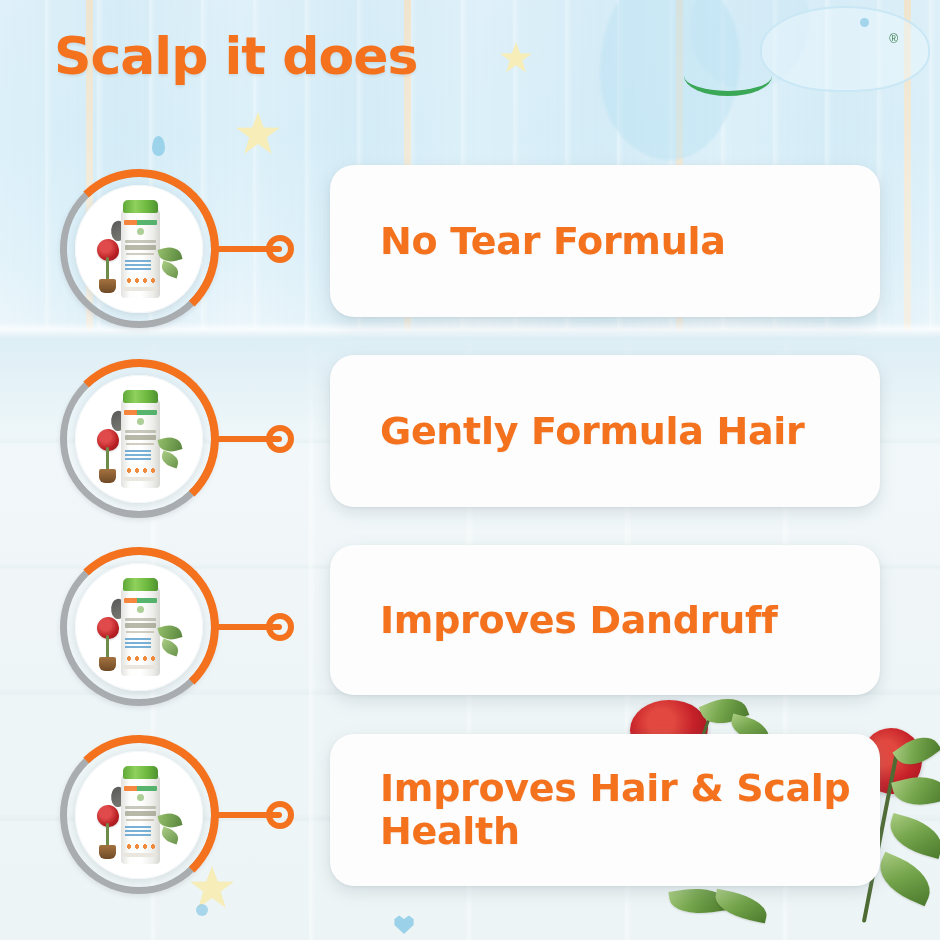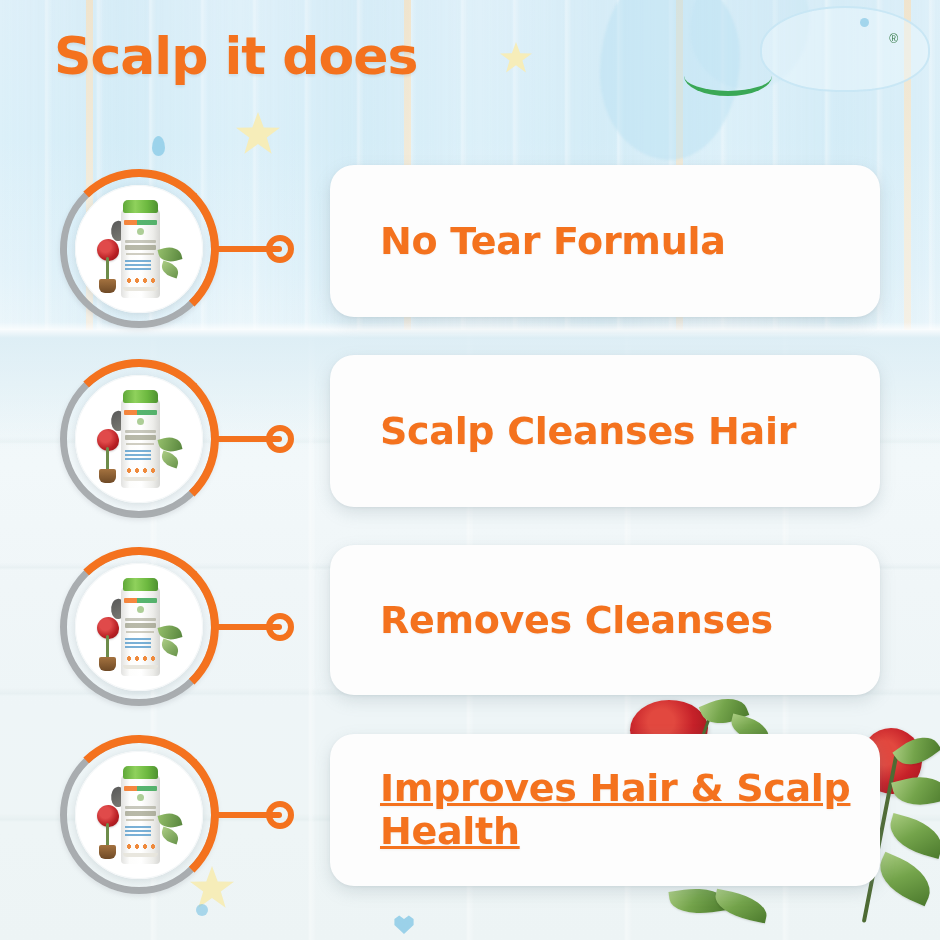--- a/index.html
+++ b/index.html
@@ -375,21 +375,21 @@
             <div class="bot-icons"></div>
             <div class="bot-foot"></div>
           <div class="leafA"></div>
             <div class="leafB"></div>
         </div>
       </div>
     </div>
     <div class="conn-line" style="left:214px;top:76px;width:68px;"></div>
     <div class="conn-ring" style="left:266px;top:65px;"></div>
     <div class="card" style="top:-5px;height:152px;">
-      <div class="card-text">Scalp Cleanses Hair</div>
+      <div class="card-text">Gently Formula Hair</div>
     </div>
   </div>
 
   <div class="row" style="top:548px;height:160px;">
     <div class="circle-wrap" style="top:0;">
       <div class="ring-outer"></div>
       <div class="ring-arc"></div>
       <div class="ring-inner">
         <div class="bottle">
           <div class="leafC"></div>
@@ -407,21 +407,21 @@
             <div class="bot-icons"></div>
             <div class="bot-foot"></div>
           <div class="leafA"></div>
             <div class="leafB"></div>
         </div>
       </div>
     </div>
     <div class="conn-line" style="left:214px;top:76px;width:68px;"></div>
     <div class="conn-ring" style="left:266px;top:65px;"></div>
     <div class="card" style="top:-3px;height:150px;">
-      <div class="card-text">Removes Cleanses</div>
+      <div class="card-text">Improves Dandruff</div>
     </div>
   </div>
 
   <div class="floral">
     <div class="hib" style="left:20px;top:20px;width:78px;height:58px;"></div>
     <div class="hib" style="left:250px;top:48px;width:62px;height:66px;"></div>
     <div class="branch" style="left:268px;top:74px;width:4px;height:170px;transform:rotate(11deg);"></div>
     <div class="branch" style="left:96px;top:22px;width:3px;height:42px;transform:rotate(20deg);"></div>
     <div class="bleaf" style="left:92px;top:18px;width:44px;height:26px;transform:rotate(-22deg);"></div>
     <div class="bleaf" style="left:120px;top:38px;width:40px;height:22px;transform:rotate(14deg);"></div>
@@ -454,18 +454,18 @@
             <div class="bot-icons"></div>
             <div class="bot-foot"></div>
           <div class="leafA"></div>
             <div class="leafB"></div>
         </div>
       </div>
     </div>
     <div class="conn-line" style="left:214px;top:76px;width:68px;"></div>
     <div class="conn-ring" style="left:266px;top:65px;"></div>
     <div class="card" style="top:-2px;height:152px;">
-      <div class="card-text" style="white-space:pre-line;text-decoration:underline;">Improves Hair &amp; Scalp
+      <div class="card-text" style="white-space:pre-line;">Improves Hair &amp; Scalp
 Health</div>
     </div>
   </div>
 
 </div>
 
 </body></html>

